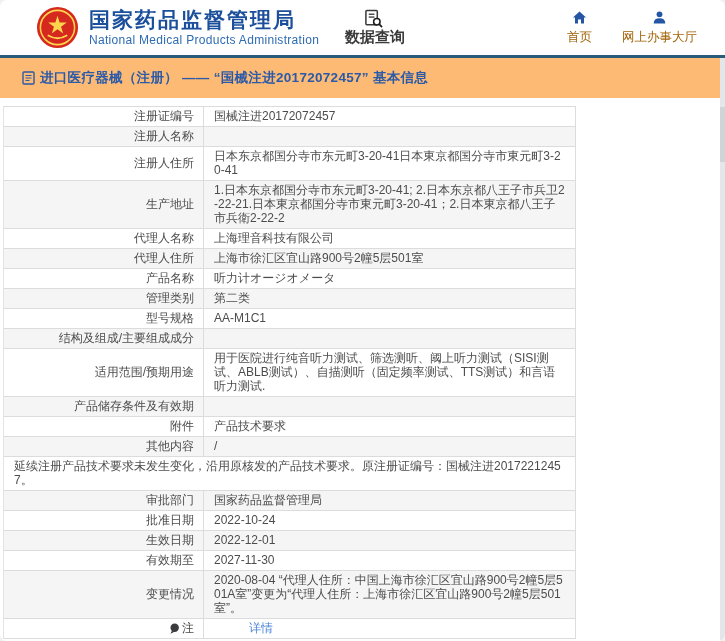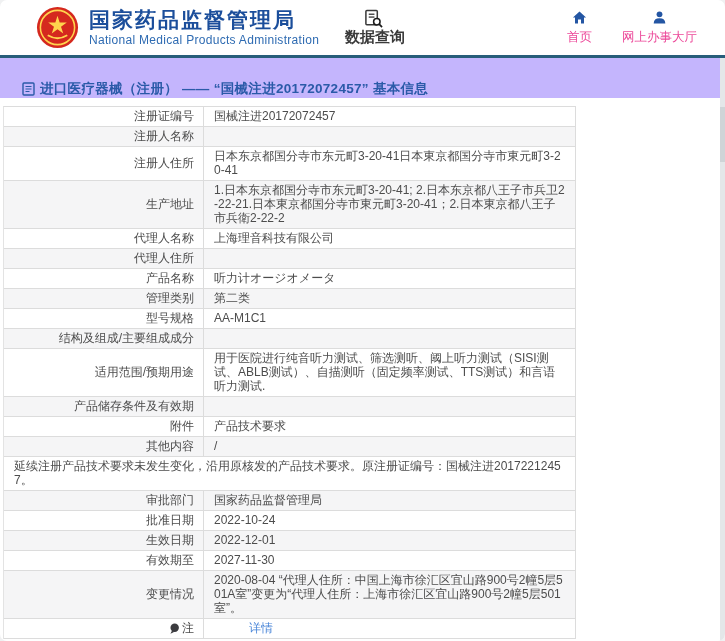--- a/index.html
+++ b/index.html
@@ -12,25 +12,25 @@
   .logo { width:43px; height:43px; margin-left:36px; flex:0 0 auto; }
   .title-block { margin-left:10px; }
   .cn-title { font-size:21px; font-weight:bold; color:#1b4e9b; letter-spacing:2px; line-height:24px; }
   .en-title { font-size:12px; color:#2e6bb2; letter-spacing:0.3px; margin-top:1px; }
   .dataquery { display:flex; align-items:center; margin-left:26px; cursor:pointer;flex-direction:column; }
   .dataquery .dq-icon { width:19px; height:19px; margin-right:4px; }
   .dataquery .dq-label { font-size:15px; font-weight:bold; color:#3a3a3a; }
   .top-nav { margin-left:auto; margin-right:28px; display:flex; gap:30px; align-self:flex-start; padding-top:10px; }
   .nav-item { display:flex; flex-direction:column; align-items:center; cursor:pointer; }
   .nav-item svg { width:15px; height:15px; }
-  .nav-item .nav-label { font-size:12.5px; color:#ec4899; margin-top:4px; white-space:nowrap; }
+  .nav-item .nav-label { font-size:12.5px; color:#a16207; margin-top:4px; white-space:nowrap; }
   .divider { height:3px; background:#275d7a; }
 
   
-  .breadcrumb-band { height:40px; display:flex; align-items:flex-end; padding-left:22px; background:#c4b5fd; }
+  .breadcrumb-band { height:40px; display:flex; align-items:center; padding-left:22px; background:#fdba74; }
   .breadcrumb { display:flex; align-items:center; }
   .breadcrumb svg { width:13px; height:14px; margin-right:5px; }
   .breadcrumb .bc-text { font-size:13.5px; font-weight:bold; color:#2a5aa8; letter-spacing:0.3px; }
 
   
   .panel { background:#ffffff; min-height:535px; padding-top:8px; padding-bottom:6px; }
   .info-table { margin-left:3px; width:573px; border-top:1px solid #dcdcdc; border-left:1px solid #e3e3e3; border-right:1px solid #dcdcdc; }
   .row { display:flex; align-items:center; border-bottom:1px solid #dcdcdc; background:#ffffff; }
   .row.alt { background:#f5f5f6; }
   .cell-label { width:200px; flex:0 0 auto; text-align:right; padding:2px 9px 3px 4px; font-size:12px; color:#4c4c4c; line-height:14px; border-right:1px solid #dcdcdc; align-self:stretch; display:flex; align-items:center; justify-content:flex-end; }
@@ -126,20 +126,21 @@
         <div class="row">
           <div class="cell-label">
             <span>代理人名称</span>
           </div>
           <div class="cell-value"><span>上海理音科技有限公司</span></div>
         </div>
         <div class="row alt">
           <div class="cell-label">
             <span>代理人住所</span>
           </div>
+          <div class="cell-value"><span>上海市徐汇区宜山路900号2幢5层501室</span></div>
         </div>
         <div class="row">
           <div class="cell-label">
             <span>产品名称</span>
           </div>
           <div class="cell-value"><span>听力计オージオメータ</span></div>
         </div>
         <div class="row alt">
           <div class="cell-label">
             <span>管理类别</span>

